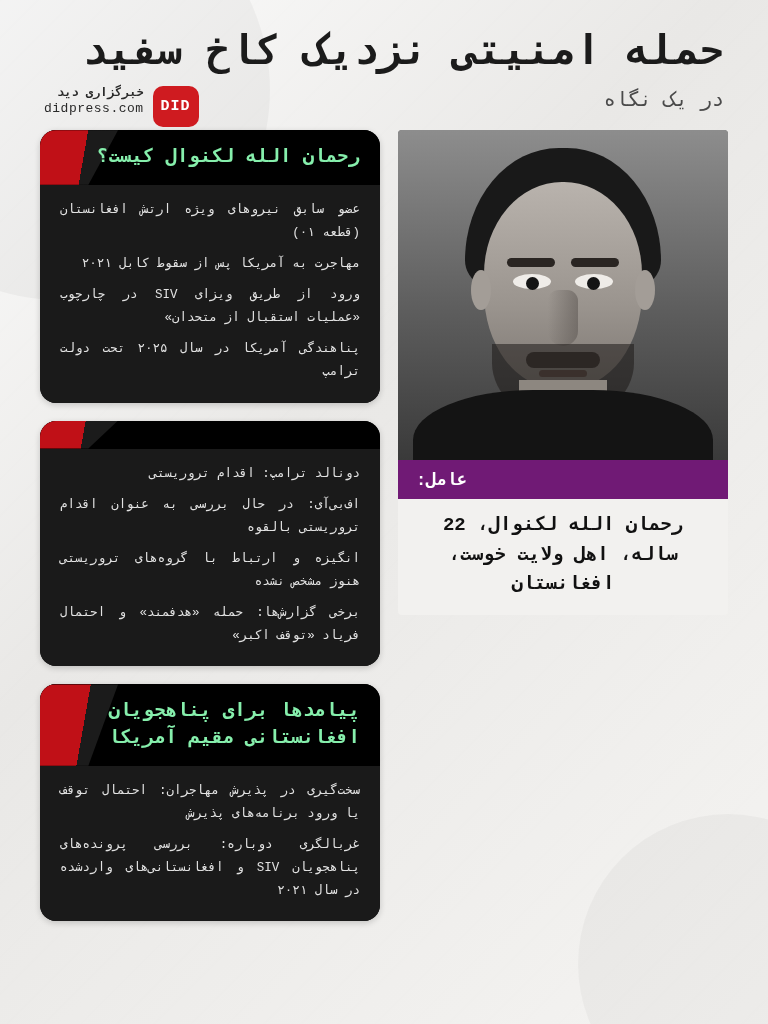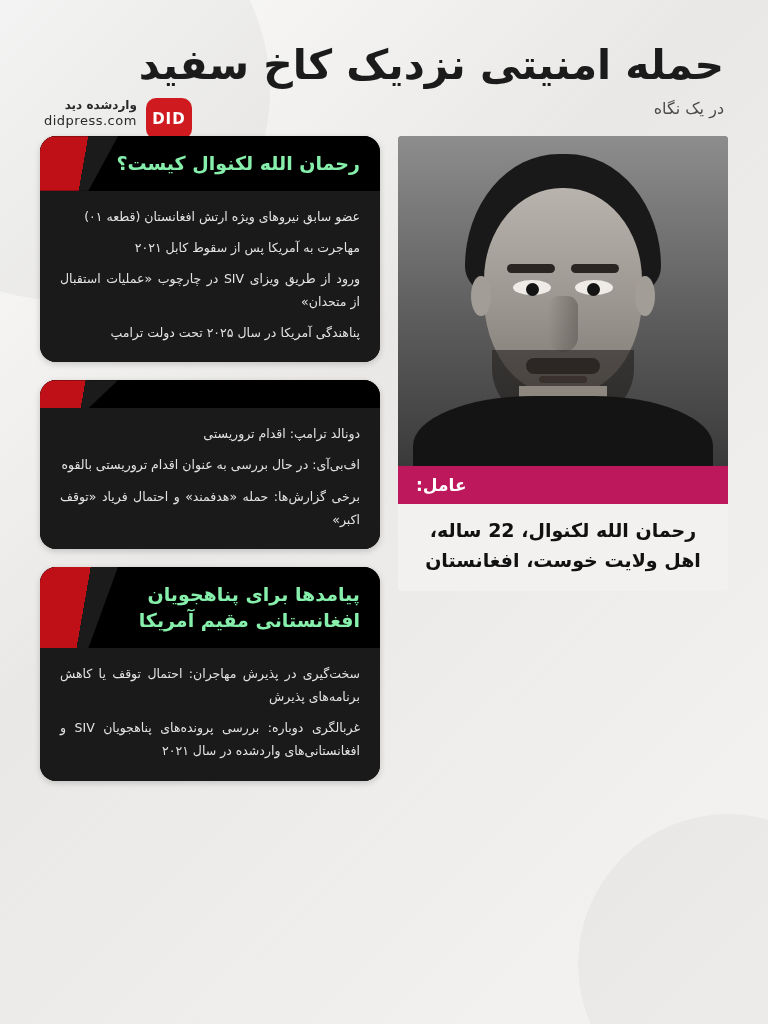--- a/index.html
+++ b/index.html
@@ -30,40 +30,41 @@
     background: rgba(0,0,0,0.035);
     z-index: 0;
   }
   .blob-a { width: 420px; height: 420px; top: -120px; left: -150px; }
   .blob-b { width: 300px; height: 300px; bottom: -90px; right: -110px; background: rgba(0,0,0,0.03);}
   .page {
     position: relative;
     z-index: 2;
     width: 768px;
     height: 1024px;
-    padding: 12px 0 0 0;
+    padding: 0 0 0 0;
+    font-family: Liberation Mono, monospace;
   }
 
   
   header.head {
     position: relative;
     padding: 30px 44px 10px 44px;
     text-align: right;
   }
   .title {
     font-size: 41px;
     font-weight: bold;
     color: #1b1b1b;
     letter-spacing: 0.5px;
     line-height: 1.15;
     white-space: nowrap;
   }
   .subtitle {
     margin-top: 10px;
-    font-size: 16px;
+    font-size: 20px;
     color: #4a4a4a;
     letter-spacing: 2px;
   }
   .brand {
     position: absolute;
     left: 44px;
     top: 86px;
     display: flex;
     align-items: flex-start;
     gap: 9px;
@@ -272,21 +273,21 @@
     position: absolute; bottom: 0; left: 50%; transform: translateX(-50%);
     background: linear-gradient(180deg, #4c4a40 0%, #3a3933 100%);
     border-radius: 10px 10px 0 0;
   }
   .s1 .vest { width: 86px; height: 92px; }
   .s2 .vest { width: 112px; height: 112px; }
   .patch { position: absolute; background: #2b2a26; border-radius: 2px; }
 
   
   .label-band {
-    background: #be185d;
+    background: #701a75;
     color: #fff;
     padding: 9px 18px;
     font-size: 17px;
     font-weight: bold;
     text-align: left;
     letter-spacing: 1px;
   }
   .label-value {
     background: #f2f1ef;
     color: #111;
@@ -306,21 +307,21 @@
 <div class="bg-blob blob-b"></div>
 
 <div class="page">
 
   <header class="head">
     <div class="title">حمله امنیتی نزدیک کاخ سفید</div>
     <div class="subtitle">در یک نگاه</div>
     <div class="brand">
       <div class="brand-logo">DID</div>
       <div class="brand-text">
-        <div class="brand-name">واردشده دید</div>
+        <div class="brand-name">خبرگزاری دید</div>
         <div class="brand-url">didpress.com</div>
       </div>
     </div>
   </header>
 
   <div class="content">
 
     <div class="col-left">
 
       <div class="photo-block">
@@ -367,30 +368,31 @@
         </div>
       </section>
 
       <section class="card">
         <div class="card-head">
           <div class="accent"></div>
         </div>
         <div class="card-body">
           <div class="bullet">دونالد ترامپ: اقدام تروریستی</div>
           <div class="bullet">اف‌بی‌آی: در حال بررسی به عنوان اقدام تروریستی بالقوه</div>
+          <div class="bullet">انگیزه و ارتباط با گروه‌های تروریستی هنوز مشخص نشده</div>
           <div class="bullet">برخی گزارش‌ها: حمله «هدفمند» و احتمال فریاد «توقف اکبر»</div>
         </div>
       </section>
 
       <section class="card">
         <div class="card-head">
           <div class="accent"></div>
           <div class="card-title">پیامدها برای پناهجویان افغانستانی مقیم آمریکا</div>
         </div>
         <div class="card-body">
-          <div class="bullet">سخت‌گیری در پذیرش مهاجران: احتمال توقف یا کاهش برنامه‌های پذیرش</div>
+          <div class="bullet">سخت‌گیری در پذیرش مهاجران: احتمال توقف یا ورود برنامه‌های پذیرش</div>
           <div class="bullet">غربالگری دوباره: بررسی پرونده‌های پناهجویان SIV و افغانستانی‌های واردشده در سال ۲۰۲۱</div>
         </div>
       </section>
 
     </div>
   </div>
 </div>
 
 </body></html>

